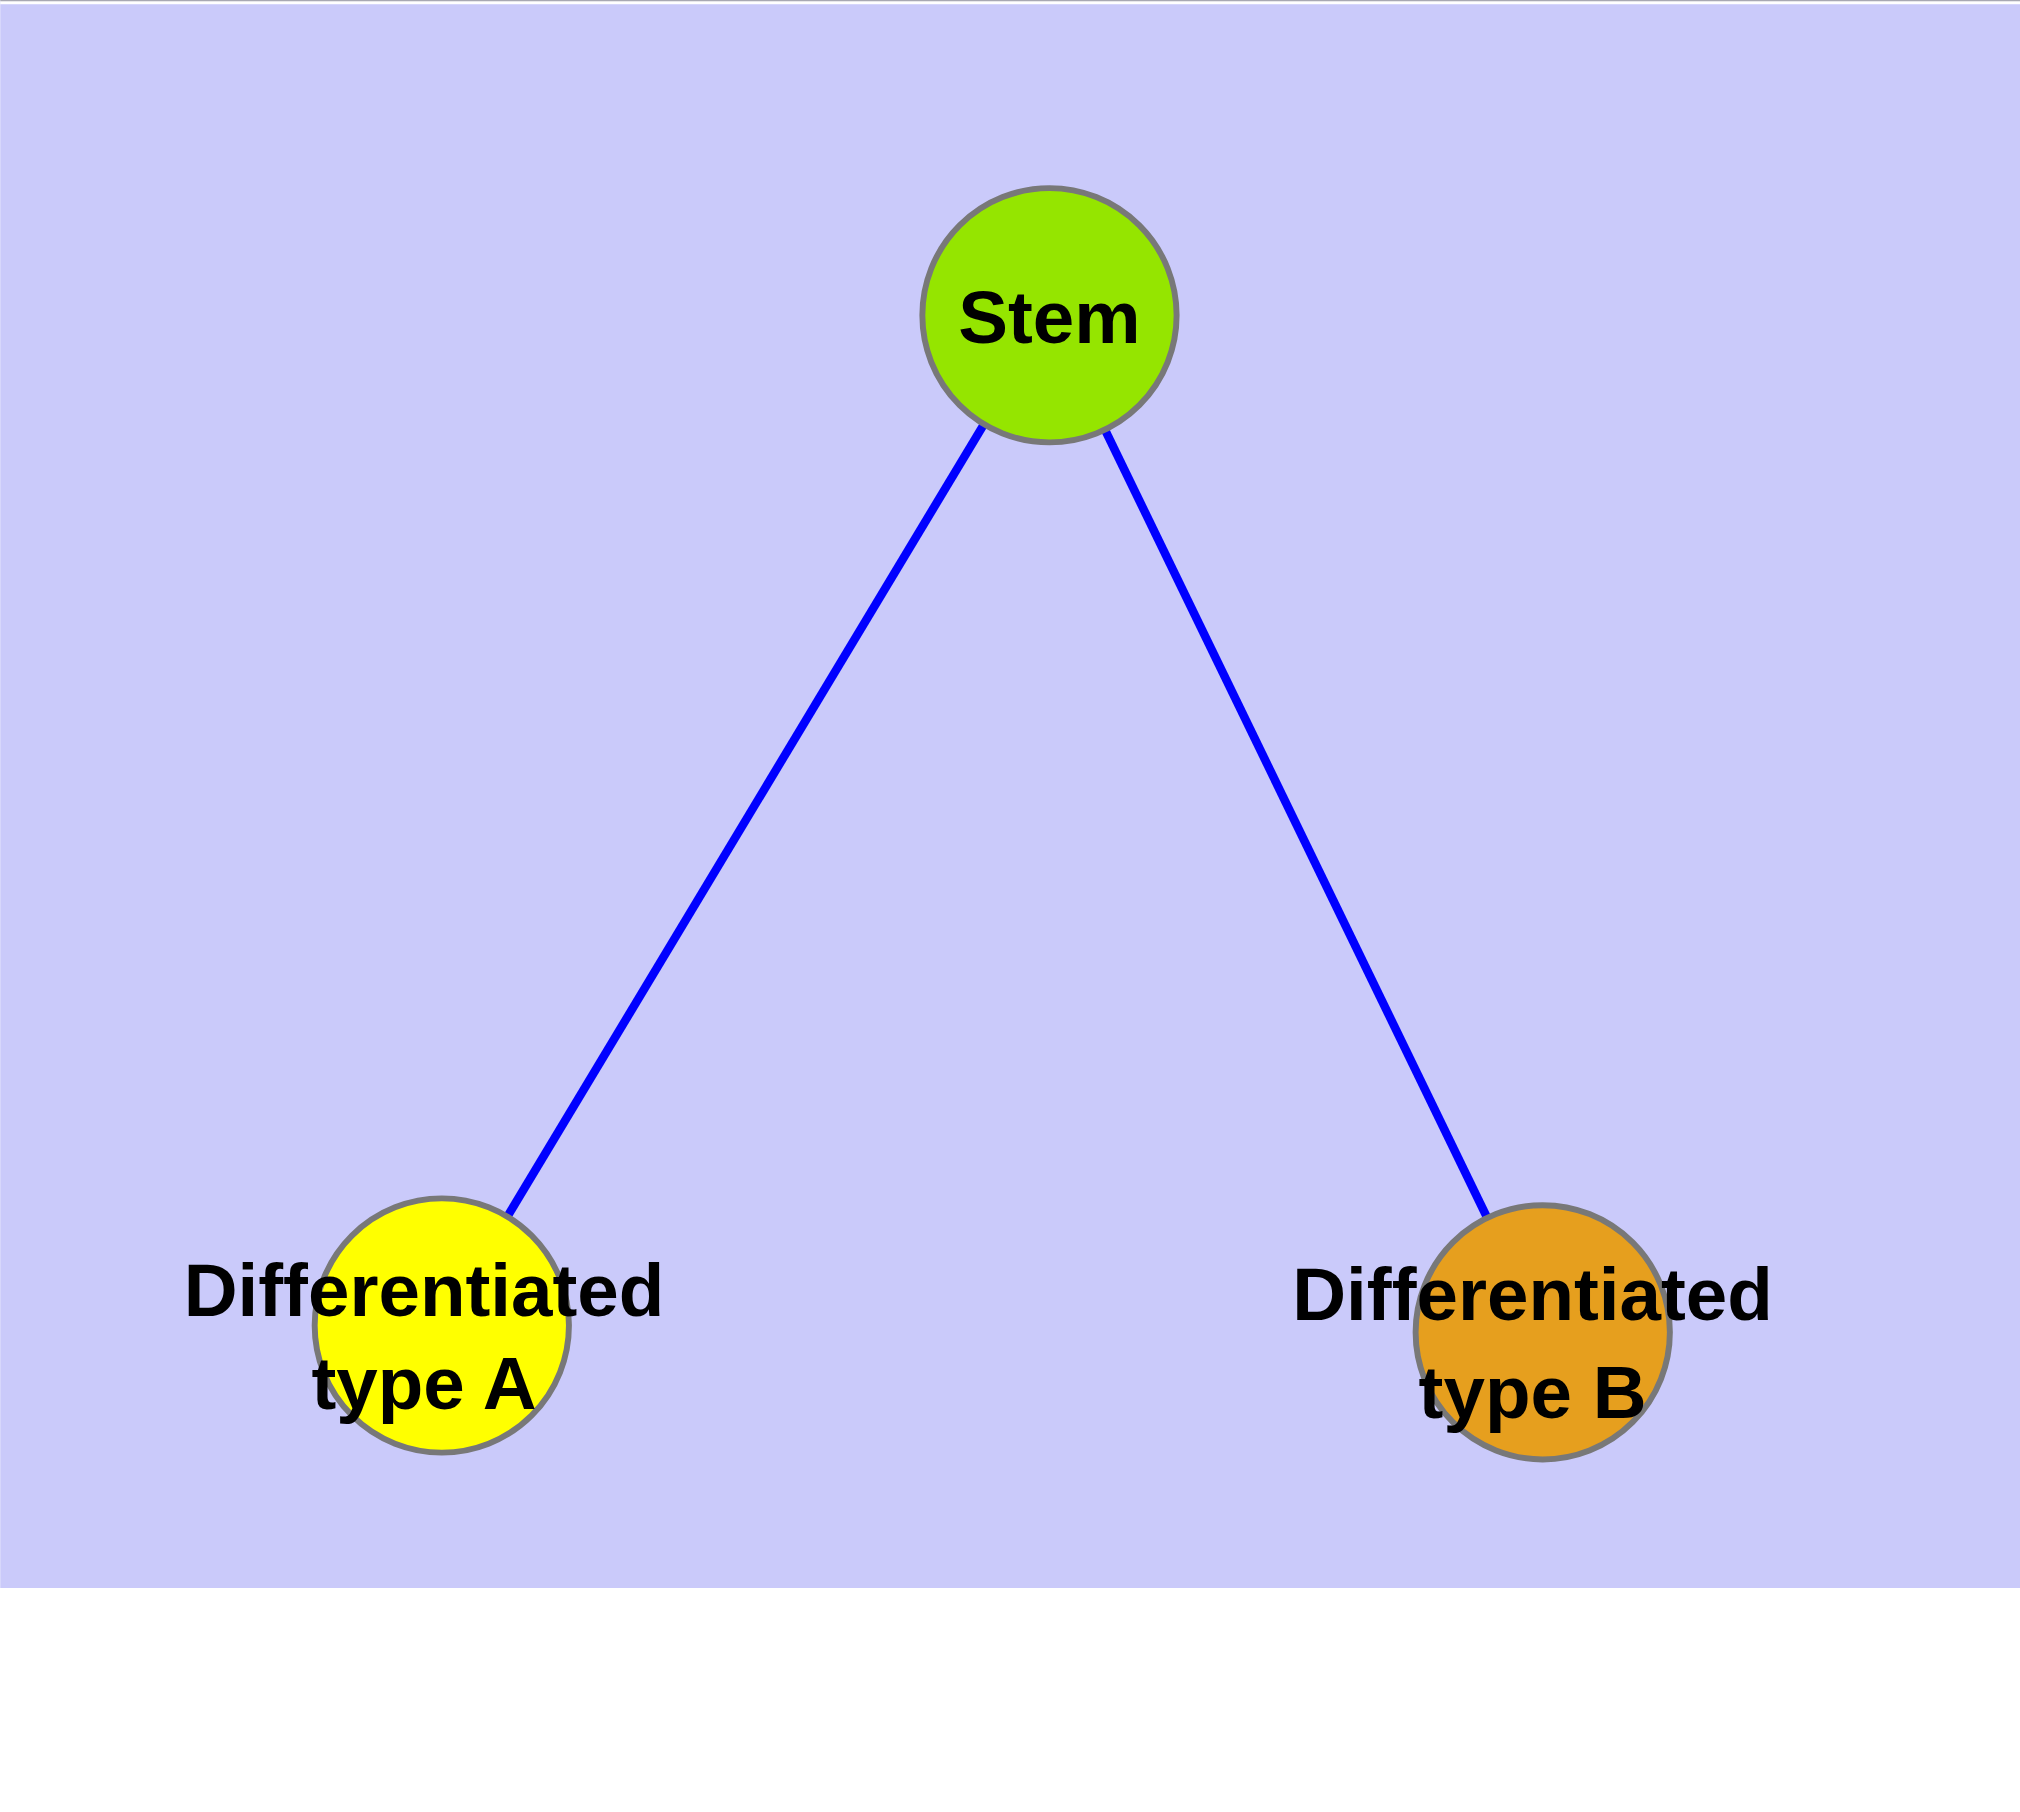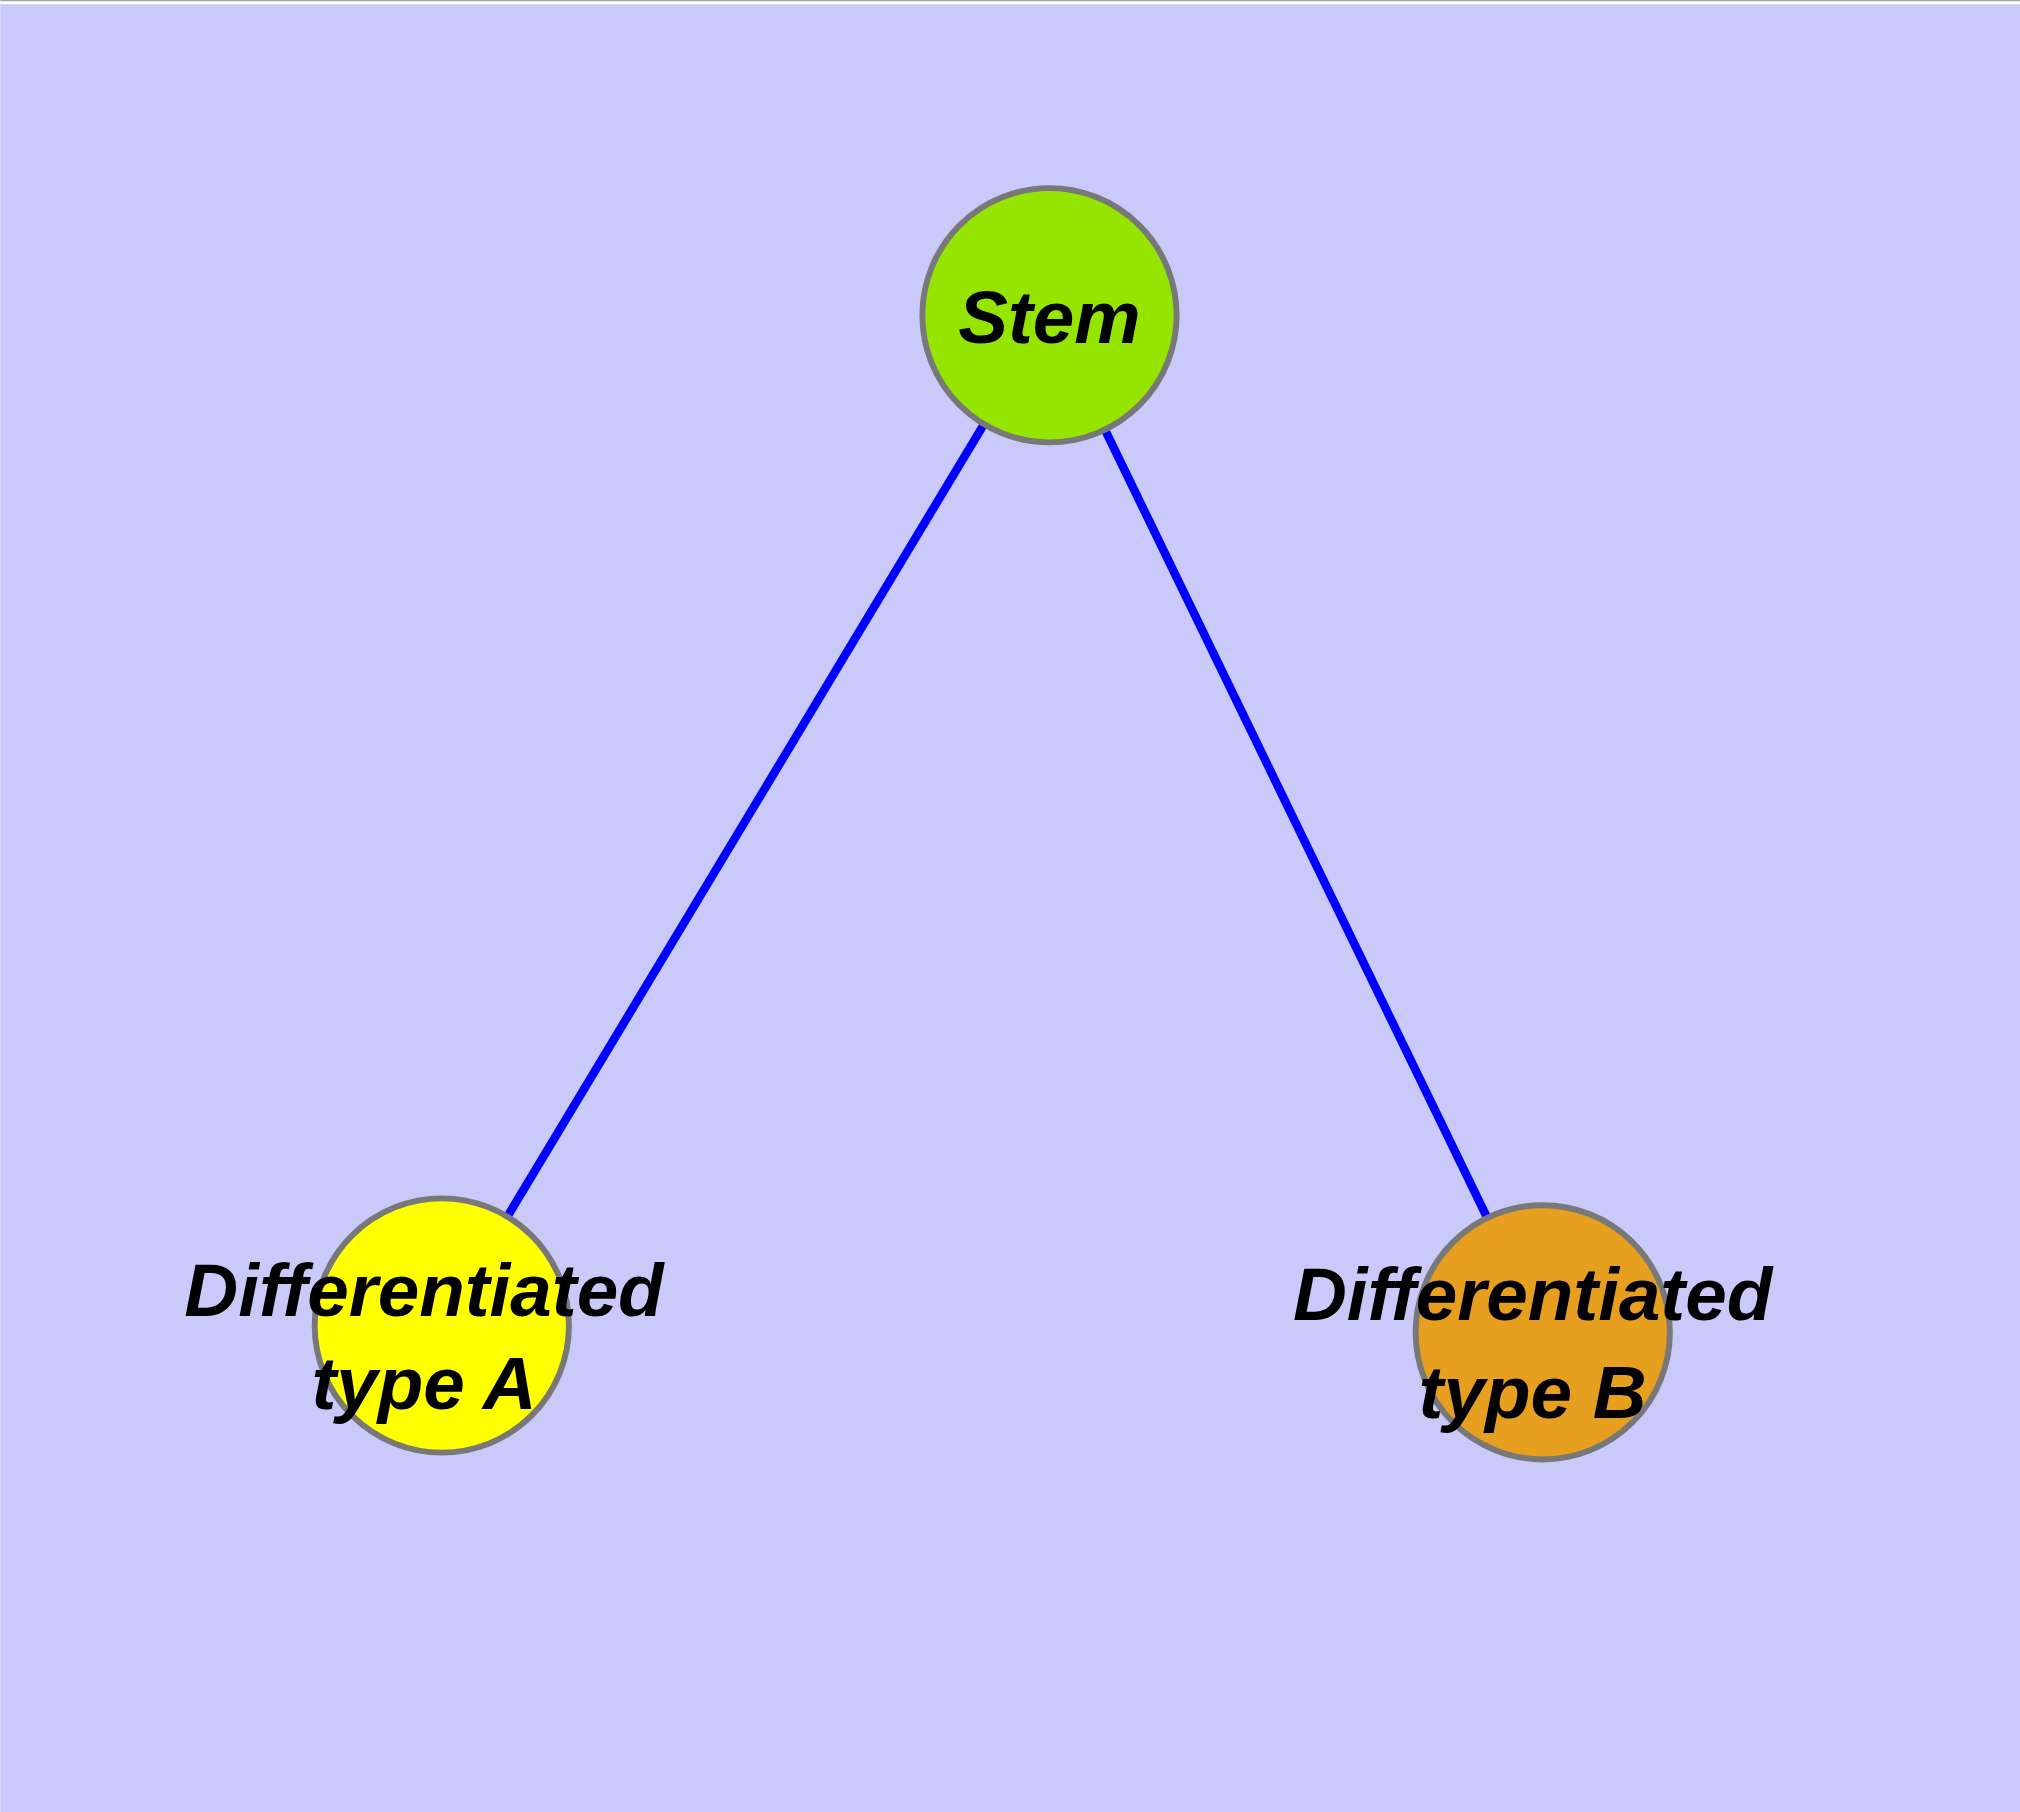--- a/index.html
+++ b/index.html
@@ -3,23 +3,22 @@
 <meta charset="utf-8">
 <style>
   html, body {
     margin: 0;
     padding: 0;
     background: #ffffff;
   }
   .diagram-canvas {
     position: relative;
     width: 2021px;
-    height: 1812px;
+    height: 1588px;
     overflow: hidden;
-    font-style: italic;
   }
   svg.graph {
     display: block;
     width: 2021px;
     height: 1812px;
   }
   svg.graph text {
     font-family: "Liberation Sans", sans-serif;
     font-weight: bold;
     font-size: 88px;

